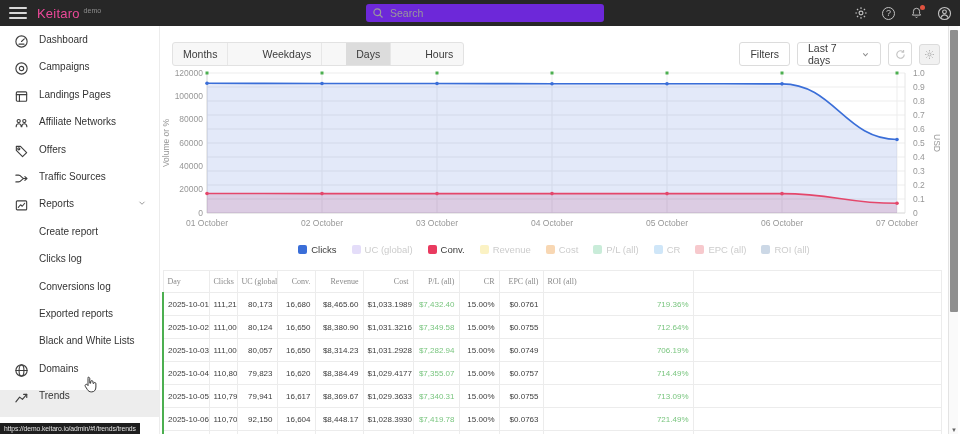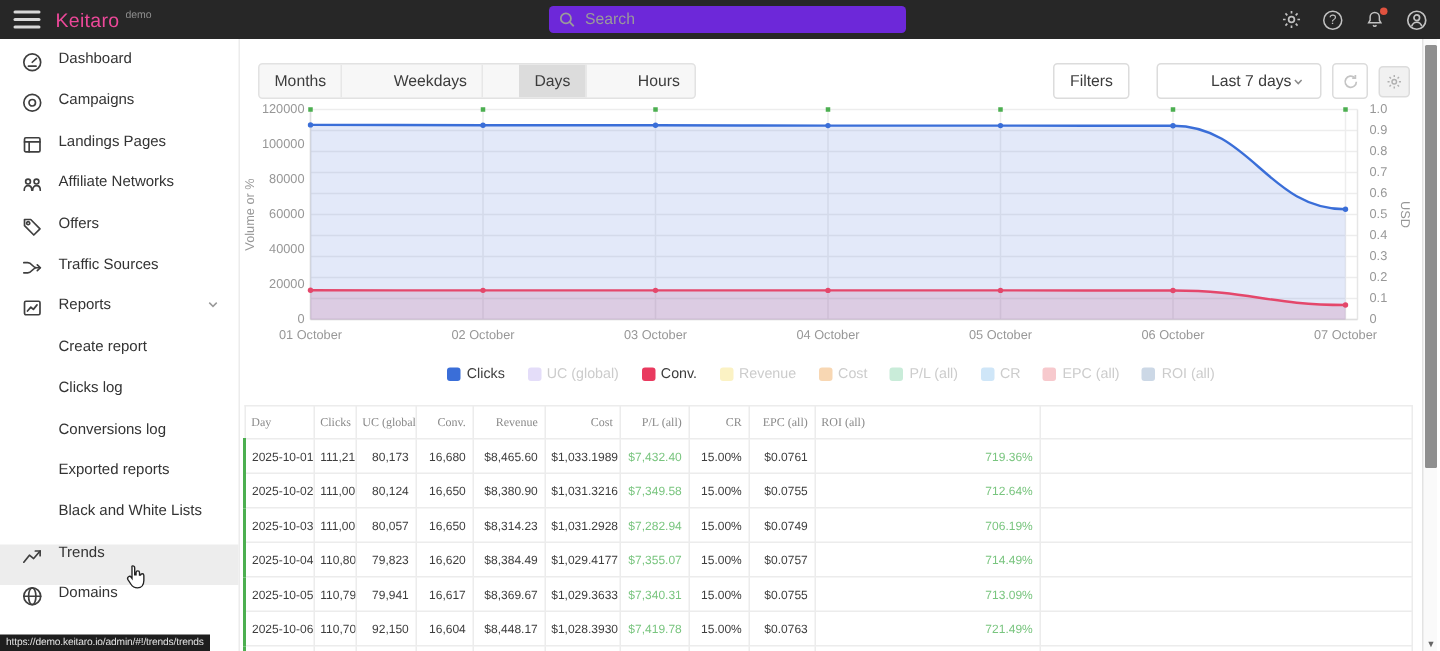--- a/index.html
+++ b/index.html
@@ -40,21 +40,21 @@
   .toolbar { position:absolute; left:0; top:16px; width:100%; height:24px; }
   .tabs { position:absolute; left:12px; top:0; display:flex; background:#f7f7f7;
     border:1px solid #e2e2e2; border-radius:3px; overflow:hidden;gap:24px; }
   .tab { padding:5px 10px; font-size:10.5px; color:#3c3c3c; border-right:1px solid #e7e7e7; cursor:pointer; }
   .tab:last-child { border-right:none; }
   .tab.active { background:#dcdcdc; }
   .toolbar-right { position:absolute; right:8px; top:0; display:flex; align-items:center; gap:7px; }
   .btn { height:24px; border:1px solid #dcdcdc; border-radius:3px; background:#fff; font-size:10.5px;
     color:#3c3c3c; padding:0 10px; display:flex; align-items:center; cursor:pointer;
     font-family:"Liberation Sans", sans-serif; }
-  .select { width:110px; justify-content:flex-end;margin-left:11px; }
+  .select { width:84px; justify-content:flex-end; }
   .icon-btn { width:24px; justify-content:center; padding:0; color:#b9b9b9; }
   .icon-btn.dim { background:#f1f1f1; width:21px; height:21px; font-size:11px; }
 
   .chart-area { position:absolute; left:0; top:42px; width:788px; height:168px; }
   .legend { position:absolute; left:0; top:213px; width:788px; height:20px; display:flex;
     align-items:center; justify-content:center; gap:15px; }
   .legend-item { display:flex; align-items:center; gap:4px; font-size:9.5px; cursor:pointer; }
   .legend-item .sw { width:9px; height:9px; border-radius:2px; }
 
   .table-wrap { position:absolute; left:2px; top:244px; width:780px; height:164px; overflow:hidden; }
@@ -185,34 +185,34 @@
       </div>
       <div class="side-item child">
         <span>Conversions log</span>
       </div>
       <div class="side-item child">
         <span>Exported reports</span>
       </div>
       <div class="side-item child">
         <span>Black and White Lists</span>
       </div>
-      <div class="side-item active">
-        <svg class="icn" viewBox="0 0 16 16" fill="none" stroke="#3f3f3f" stroke-width="1.2" stroke-linecap="round" stroke-linejoin="round">
-          <path d="M2 12.6 L6 7.6 L9 10 L13.6 4.6"></path>
-          <path d="M10.2 4.6 h3.4 v3.4"></path>
-        </svg>
-        <span>Trends</span>
-      </div>
       <div class="side-item">
         <svg class="icn" viewBox="0 0 16 16" fill="none" stroke="#3f3f3f" stroke-width="1.2" stroke-linecap="round" stroke-linejoin="round">
           <circle cx="8" cy="8" r="6"></circle>
           <ellipse cx="8" cy="8" rx="2.6" ry="6"></ellipse>
           <path d="M2 8 h12"></path>
         </svg>
         <span>Domains</span>
+      </div>
+      <div class="side-item active">
+        <svg class="icn" viewBox="0 0 16 16" fill="none" stroke="#3f3f3f" stroke-width="1.2" stroke-linecap="round" stroke-linejoin="round">
+          <path d="M2 12.6 L6 7.6 L9 10 L13.6 4.6"></path>
+          <path d="M10.2 4.6 h3.4 v3.4"></path>
+        </svg>
+        <span>Trends</span>
       </div>
     </nav>
 
   <main class="main">
     <div class="toolbar">
       <div class="tabs" id="tabs">
           <div class="tab">Months</div>
           <div class="tab">Weekdays</div>
           <div class="tab active">Days</div>
           <div class="tab">Hours</div>

